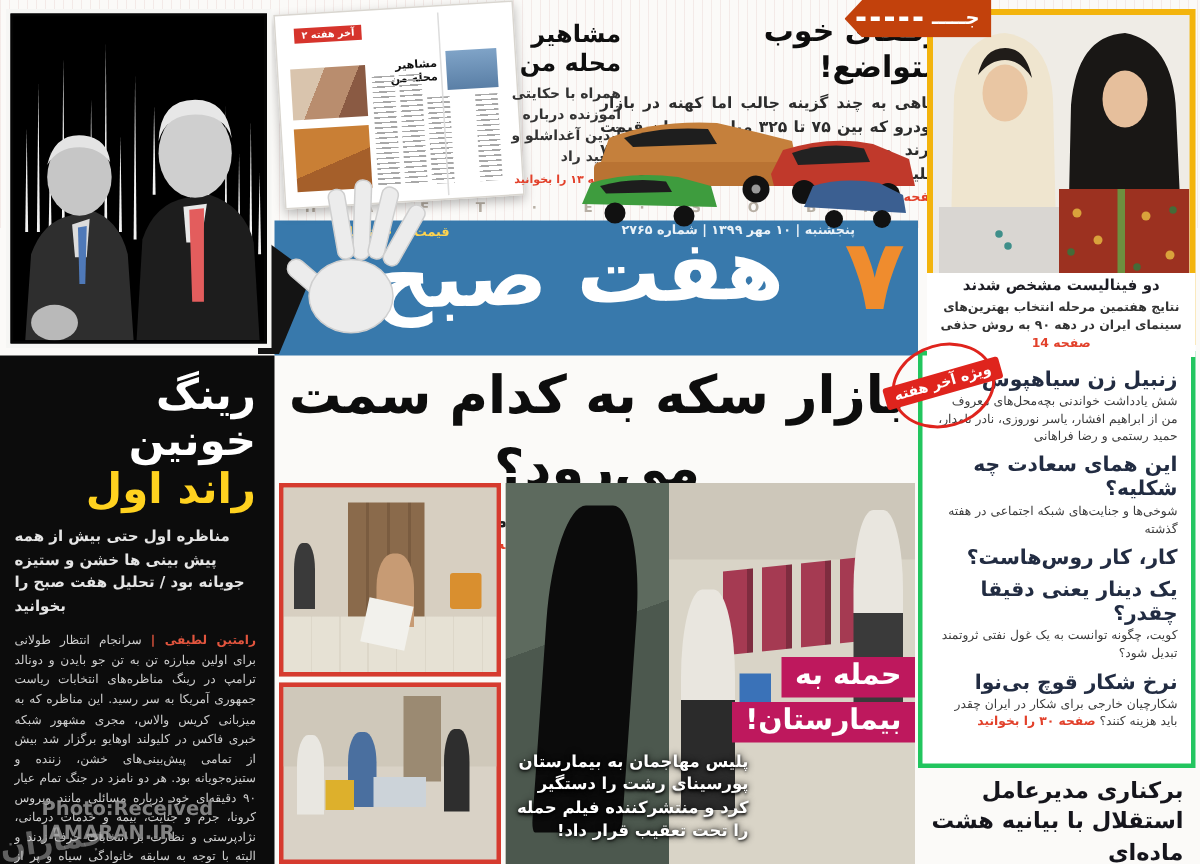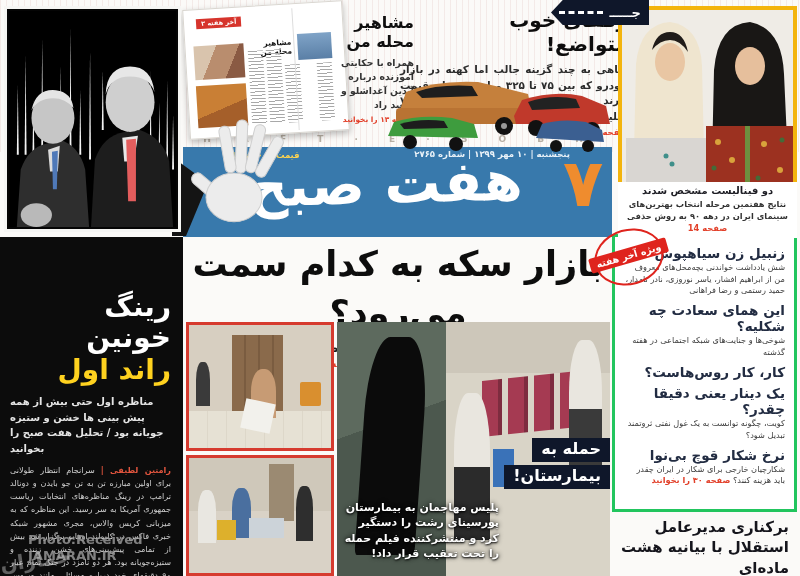--- a/index.html
+++ b/index.html
@@ -21,21 +21,21 @@
   #photo-box .pb-inner { width:100%; height:100%; border:2px solid #050505; background:#000; overflow:hidden; }
   #photo-box svg { display:block; width:100%; height:100%; }
 
   
   #glove { left:172px; top:116px; width:135px; height:120px; z-index:5; }
   #glove svg { width:100%; height:100%; }
 
   
   #left-col { left:0; top:237px; width:183px; height:339px; background:#0c0c0c; z-index:5;
     padding:10px 12px 6px 10px; overflow:hidden; }
-  .lc-t1 { color:#fff; font-size:28px; font-weight:900; line-height:1.12; text-align:right;margin-top:44px; }
+  .lc-t1 { color:#fff; font-size:28px; font-weight:900; line-height:1.12; text-align:right; }
   .lc-t2 { color:#ffd21f; font-size:28px; font-weight:900; line-height:1.12; text-align:right; }
   .lc-deck { margin-top:9px; color:#e5e5e5; font-size:10px; font-weight:700; line-height:1.55; text-align:left; }
   .lc-body { margin-top:8px; color:#cfcfcf; font-size:8.1px; line-height:1.62; text-align:justify; }
   .lc-byline { color:#e2553e; font-weight:700; }
   #wm { left:28px; bottom:12px; z-index:7; direction:ltr; text-align:left;
     color:rgba(150,150,150,.85); font-size:13px; font-weight:700; line-height:1.25; }
   #jam-logo { left:0; bottom:4px; z-index:7; color:rgba(200,200,200,.45); font-size:20px; font-weight:900;
     transform:rotate(-8deg); }
 
   
@@ -62,21 +62,21 @@
   .mem-deck { margin-top:5px; font-size:9.3px; font-weight:700; color:#333; line-height:1.5; }
   .mem-ref { display:block; margin-top:3px; color:#e2402a; font-size:7.4px; font-weight:700; }
 
   
   #cars-head { left:400px; top:8px; width:228px; z-index:4; }
   .ch-title { font-size:20px; font-weight:900; color:#0d0d0d; text-align:right; padding-left:50px; }
   .ch-deck { margin-top:6px; font-size:10.4px; font-weight:700; color:#2c2c2c; line-height:1.5; text-align:justify; }
   .ch-ref { color:#e2402a; font-size:8.5px; font-weight:700; }
 
   
-  #ribbon { left:551px; top:0; width:98px; height:25px; z-index:6; background:#0f172a;
+  #ribbon { left:563px; top:0; width:98px; height:25px; z-index:6; background:#c2410c;
     clip-path:polygon(0 50%, 12% 0, 100% 0, 100% 100%, 12% 100%);
     display:flex; align-items:center; padding:0 8px; color:#fff; font-weight:900; font-size:13px; }
   .ribbon-dash { flex:1; border-top:3px dashed #fff; margin-right:6px; height:0; }
 
   
   #cars-graphic { left:386px; top:58px; width:232px; height:95px; z-index:4; }
   #cars-graphic svg { width:100%; height:100%; }
 
   
   #banner { left:183px; top:147px; width:429px; height:90px; background:#3879ac; z-index:3; overflow:visible; }
@@ -122,21 +122,21 @@
   .c3-wall { position:absolute; right:0; top:0; width:60%; height:20%; background:#cdc7ba; }
   .c3-chairs { position:absolute; right:5%; top:21%; width:42%; height:22%; transform:skewY(-6deg);
     background:repeating-linear-gradient(90deg,#a53a52 0 16px,#7e2c3f 16px 20px, transparent 20px 26px); }
   .c3-man1 { position:absolute; right:3%; top:7%; width:12%; height:52%;
     background:linear-gradient(#e9e6df 0 52%, #3a3a3a 52%); border-radius:40% 40% 0 0; }
   .c3-man2 { position:absolute; left:43%; top:28%; width:13%; height:58%;
     background:linear-gradient(#e9e6df 0 50%, #2b2b2b 50%); border-radius:40% 40% 0 0; }
   .c3-bin { position:absolute; left:57%; top:50%; width:8%; height:15%; background:#3a72b8; }
   .kickers { position:absolute; left:0; right:0; top:116px; display:flex; flex-direction:column;
     align-items:flex-start; gap:3px; z-index:5; }
-  .kicker { background:#0f172a; color:#fff; font-size:16px; font-weight:900; padding:1px 9px 4px; }
+  .kicker { background:#be185d; color:#fff; font-size:19px; font-weight:900; padding:1px 9px 4px; }
   .c3-caption { position:absolute; left:4px; top:178px; width:158px; color:#fff; font-size:11px; font-weight:700;
     line-height:1.4; text-align:right; text-shadow:0 1px 2px #000, 0 0 5px #000; z-index:5; }
 
   
   #women-photo { left:618px; top:6px; width:179px; height:224px; border:4px solid #f3b40d; z-index:4;
     background:#edebe5; overflow:hidden; }
   #women-photo svg { width:100%; height:100%; display:block; }
   #finalists { left:618px; top:182px; width:179px; z-index:5; background:#fff; padding:3px 4px 4px; text-align:center; }
   .fin-h { font-size:10px; font-weight:900; color:#1d1d24; }
   .fin-d { margin-top:2px; font-size:8.3px; font-weight:700; color:#333; line-height:1.45; }

